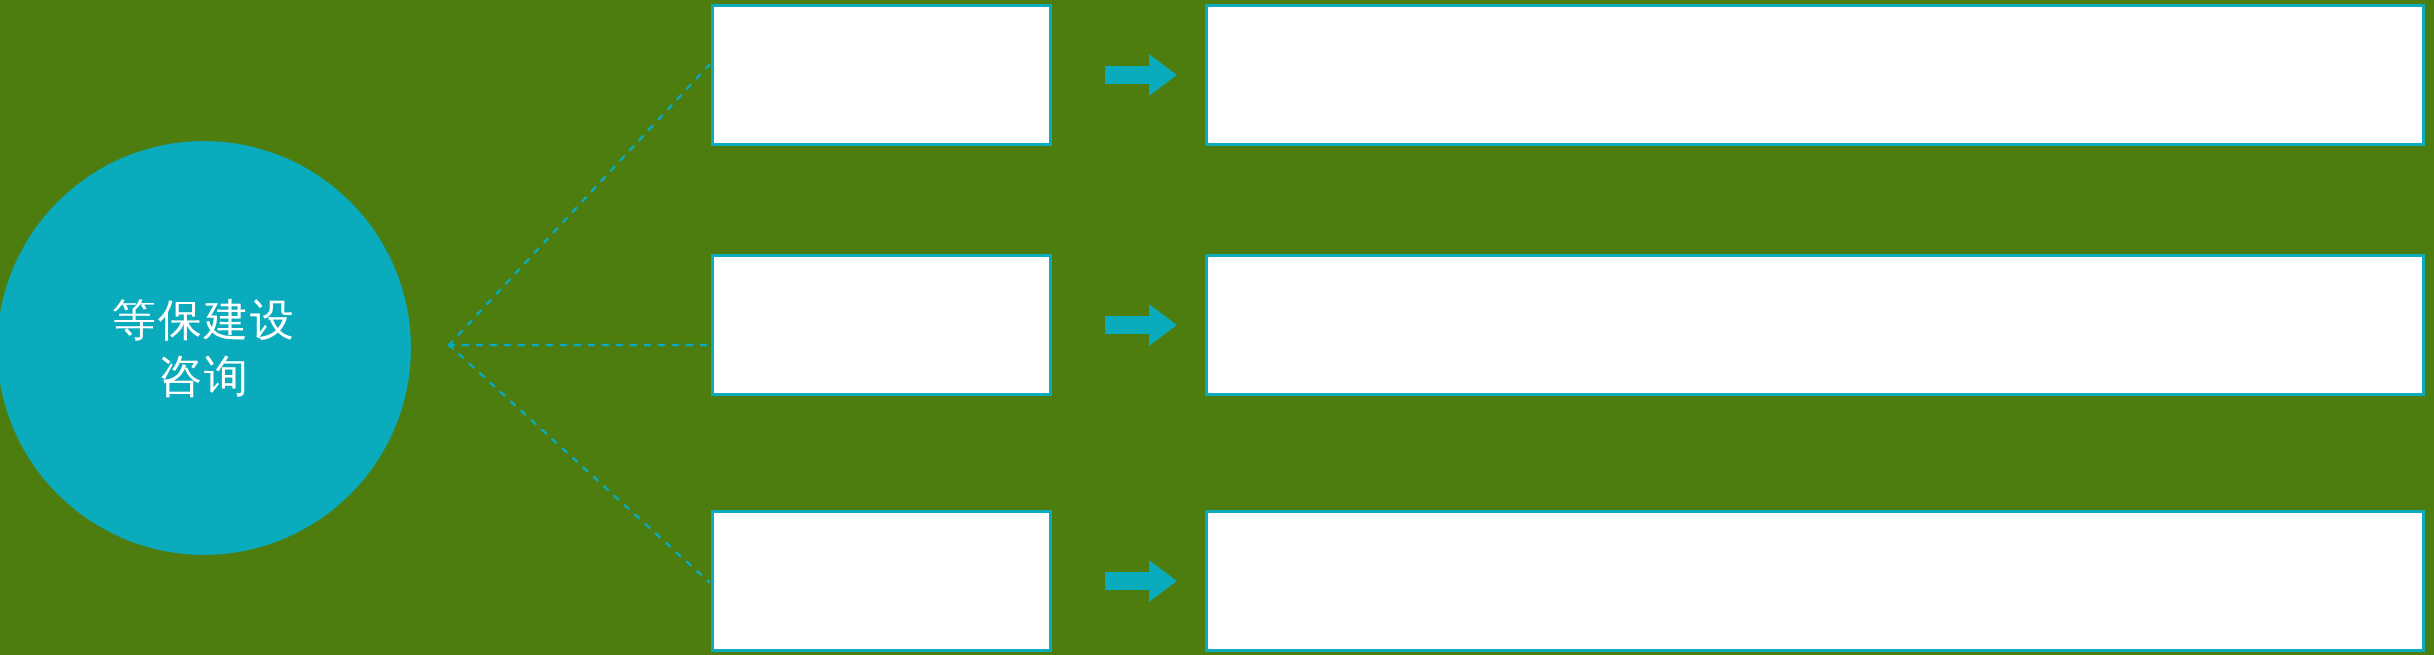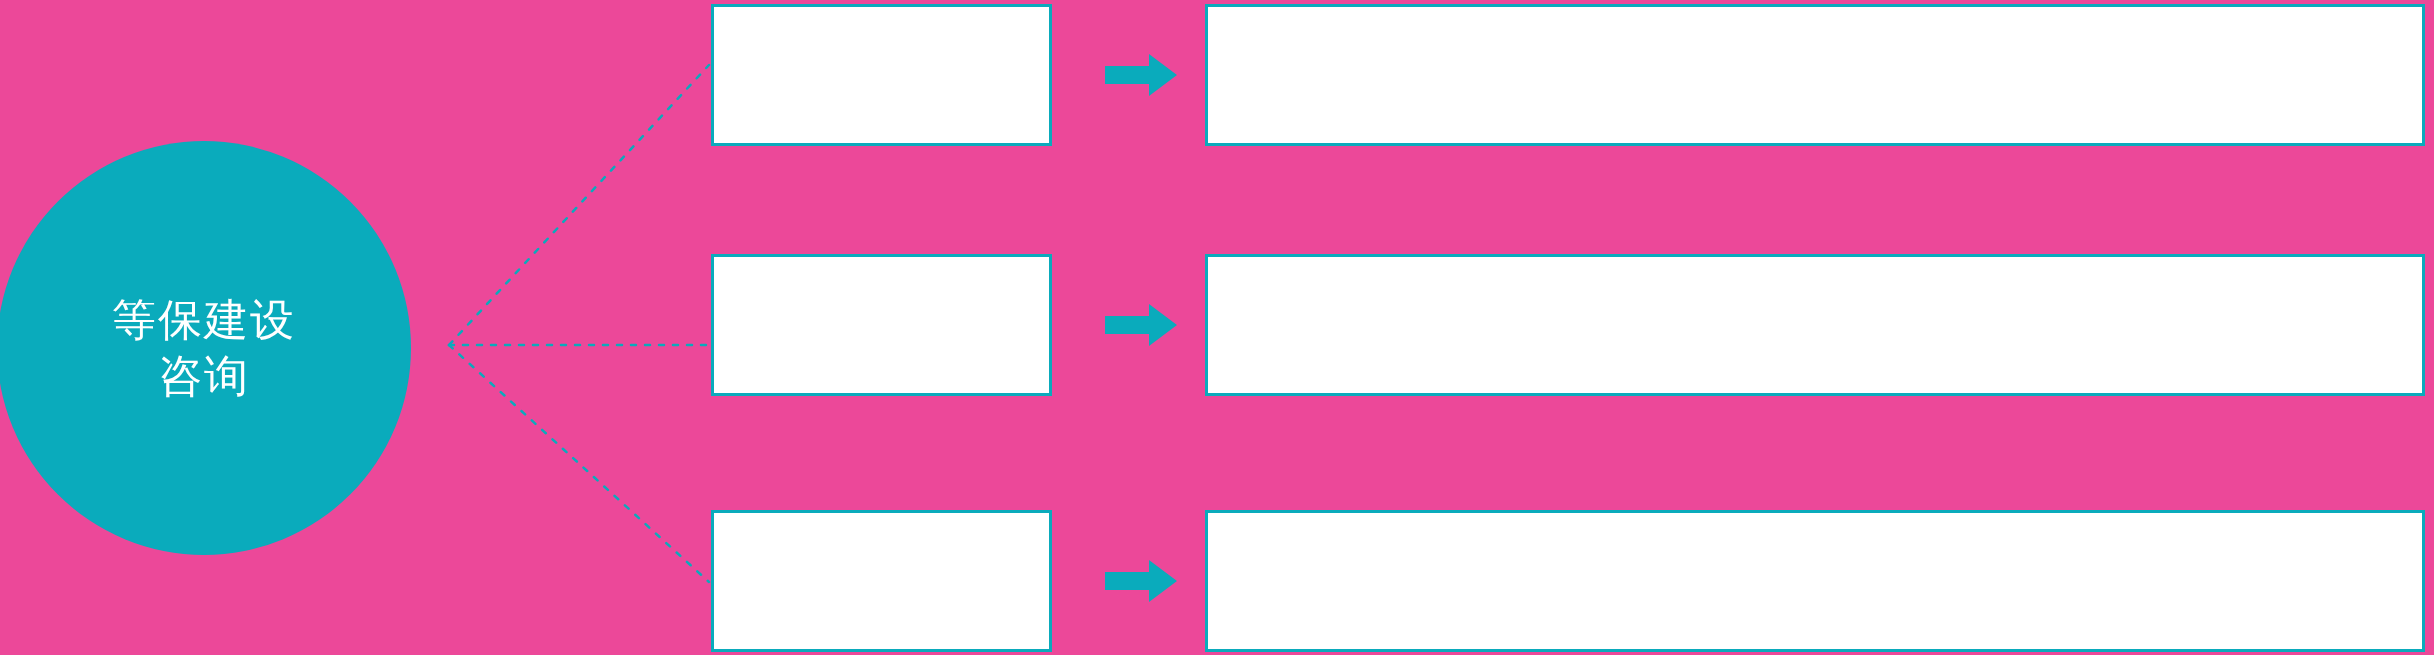--- a/index.html
+++ b/index.html
@@ -7,21 +7,21 @@
     padding: 0;
     background: #ffffff;
   }
   body {
     font-family: "Liberation Sans", sans-serif;
   }
   #canvas {
     position: relative;
     width: 2434px;
     height: 655px;
-    background: #ec4899;
+    background: #4d7c0f;
     overflow: hidden;
   }
 
   
   .hub {
     position: absolute;
     left: -3px;
     top: 141px;
     width: 414px;
     height: 414px;

